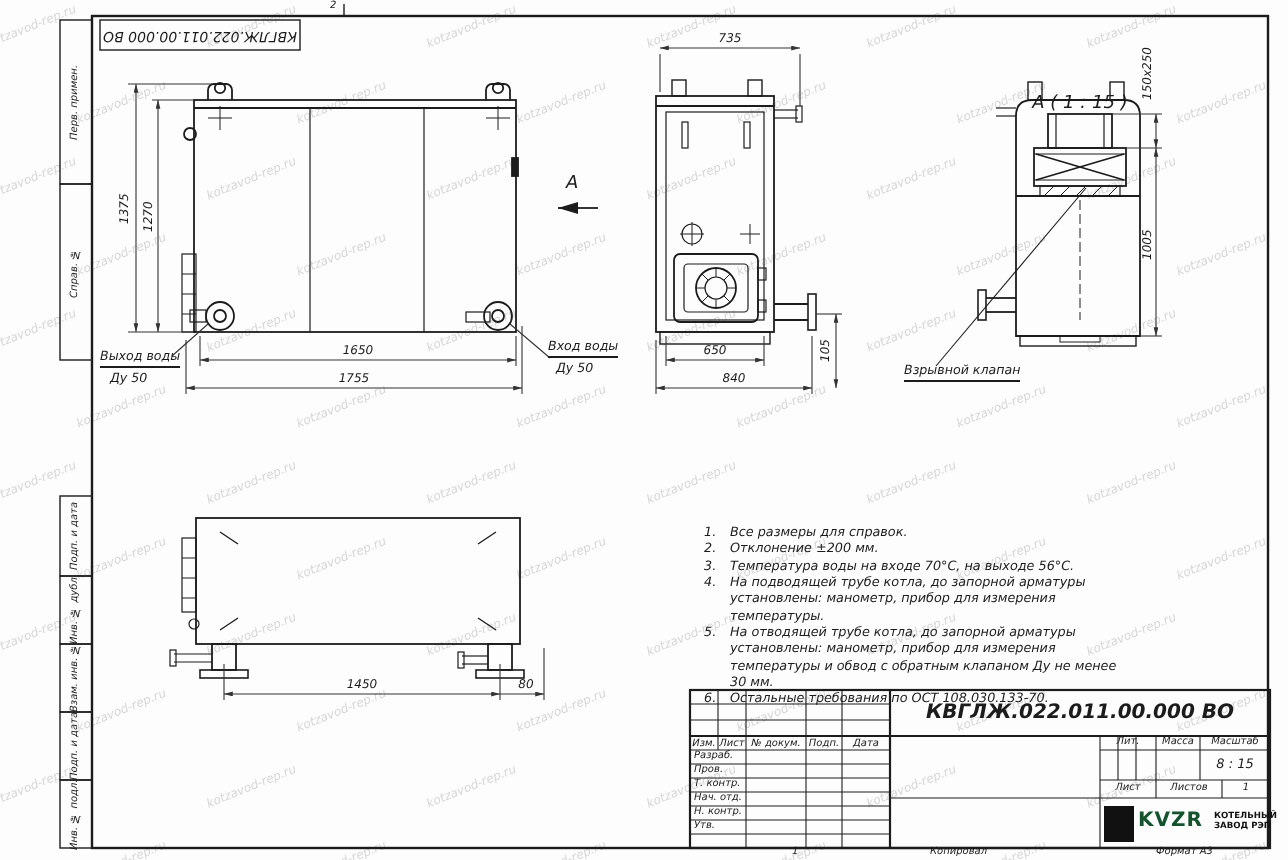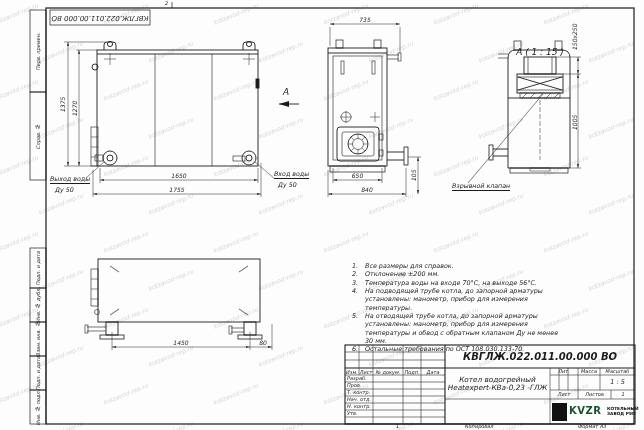--- a/index.html
+++ b/index.html
@@ -394,28 +394,24 @@
   <div class="t c sm" style="left:359px;top:368px;width:14px;height:8px;">Лист</div>
   <div class="t c sm" style="left:373px;top:368px;width:30px;height:8px;">№ докум.</div>
   <div class="t c sm" style="left:403px;top:368px;width:18px;height:8px;">Подп.</div>
   <div class="t c sm" style="left:421px;top:368px;width:24px;height:8px;">Дата</div>
   <div class="t sm" style="left:347px;top:376px;">Разраб.</div>
   <div class="t sm" style="left:347px;top:383px;">Пров.</div>
   <div class="t sm" style="left:347px;top:390px;">Т. контр.</div>
   <div class="t sm" style="left:347px;top:397px;">Нач. отд.</div>
   <div class="t sm" style="left:347px;top:404px;">Н. контр.</div>
   <div class="t sm" style="left:347px;top:411px;">Утв.</div>
-  <div class="t" style="left:445px;top:369px;width:105px;height:29px;font-size:7.3px;display:flex;flex-direction:column;align-items:center;justify-content:center;text-align:center;z-index:2;">
-    <span>Котел водогрейный</span>
-    <span>Heatexpert-КВа-0,23 -ГЛЖ</span>
-  </div>
   <div class="t c sm" style="left:550px;top:368px;width:28px;height:7px;">Лит.</div>
   <div class="t c sm" style="left:578px;top:368px;width:22px;height:7px;">Масса</div>
   <div class="t c sm" style="left:600px;top:368px;width:35px;height:7px;">Масштаб</div>
-  <div class="t c" style="left:600px;top:375px;width:35px;height:15px;font-size:6.5px;">1 : 5</div>
+  <div class="t c" style="left:600px;top:375px;width:35px;height:15px;font-size:6.5px;">8 : 15</div>
   <div class="t c sm" style="left:550px;top:390px;width:28px;height:9px;">Лист</div>
   <div class="t c sm" style="left:578px;top:390px;width:33px;height:9px;">Листов</div>
   <div class="t c sm" style="left:611px;top:390px;width:24px;height:9px;">1</div>
   <div class="logo-sq" style="left:552px;top:403px;width:15px;height:18px;"></div>
   <div class="kvzr" style="left:569px;top:405px;">KVZR</div>
   <div class="kvzr-cap" style="left:607px;top:406px;">
     <div>КОТЕЛЬНЫЙ</div>
     <div>ЗАВОД РЭП</div>
   </div>
 

